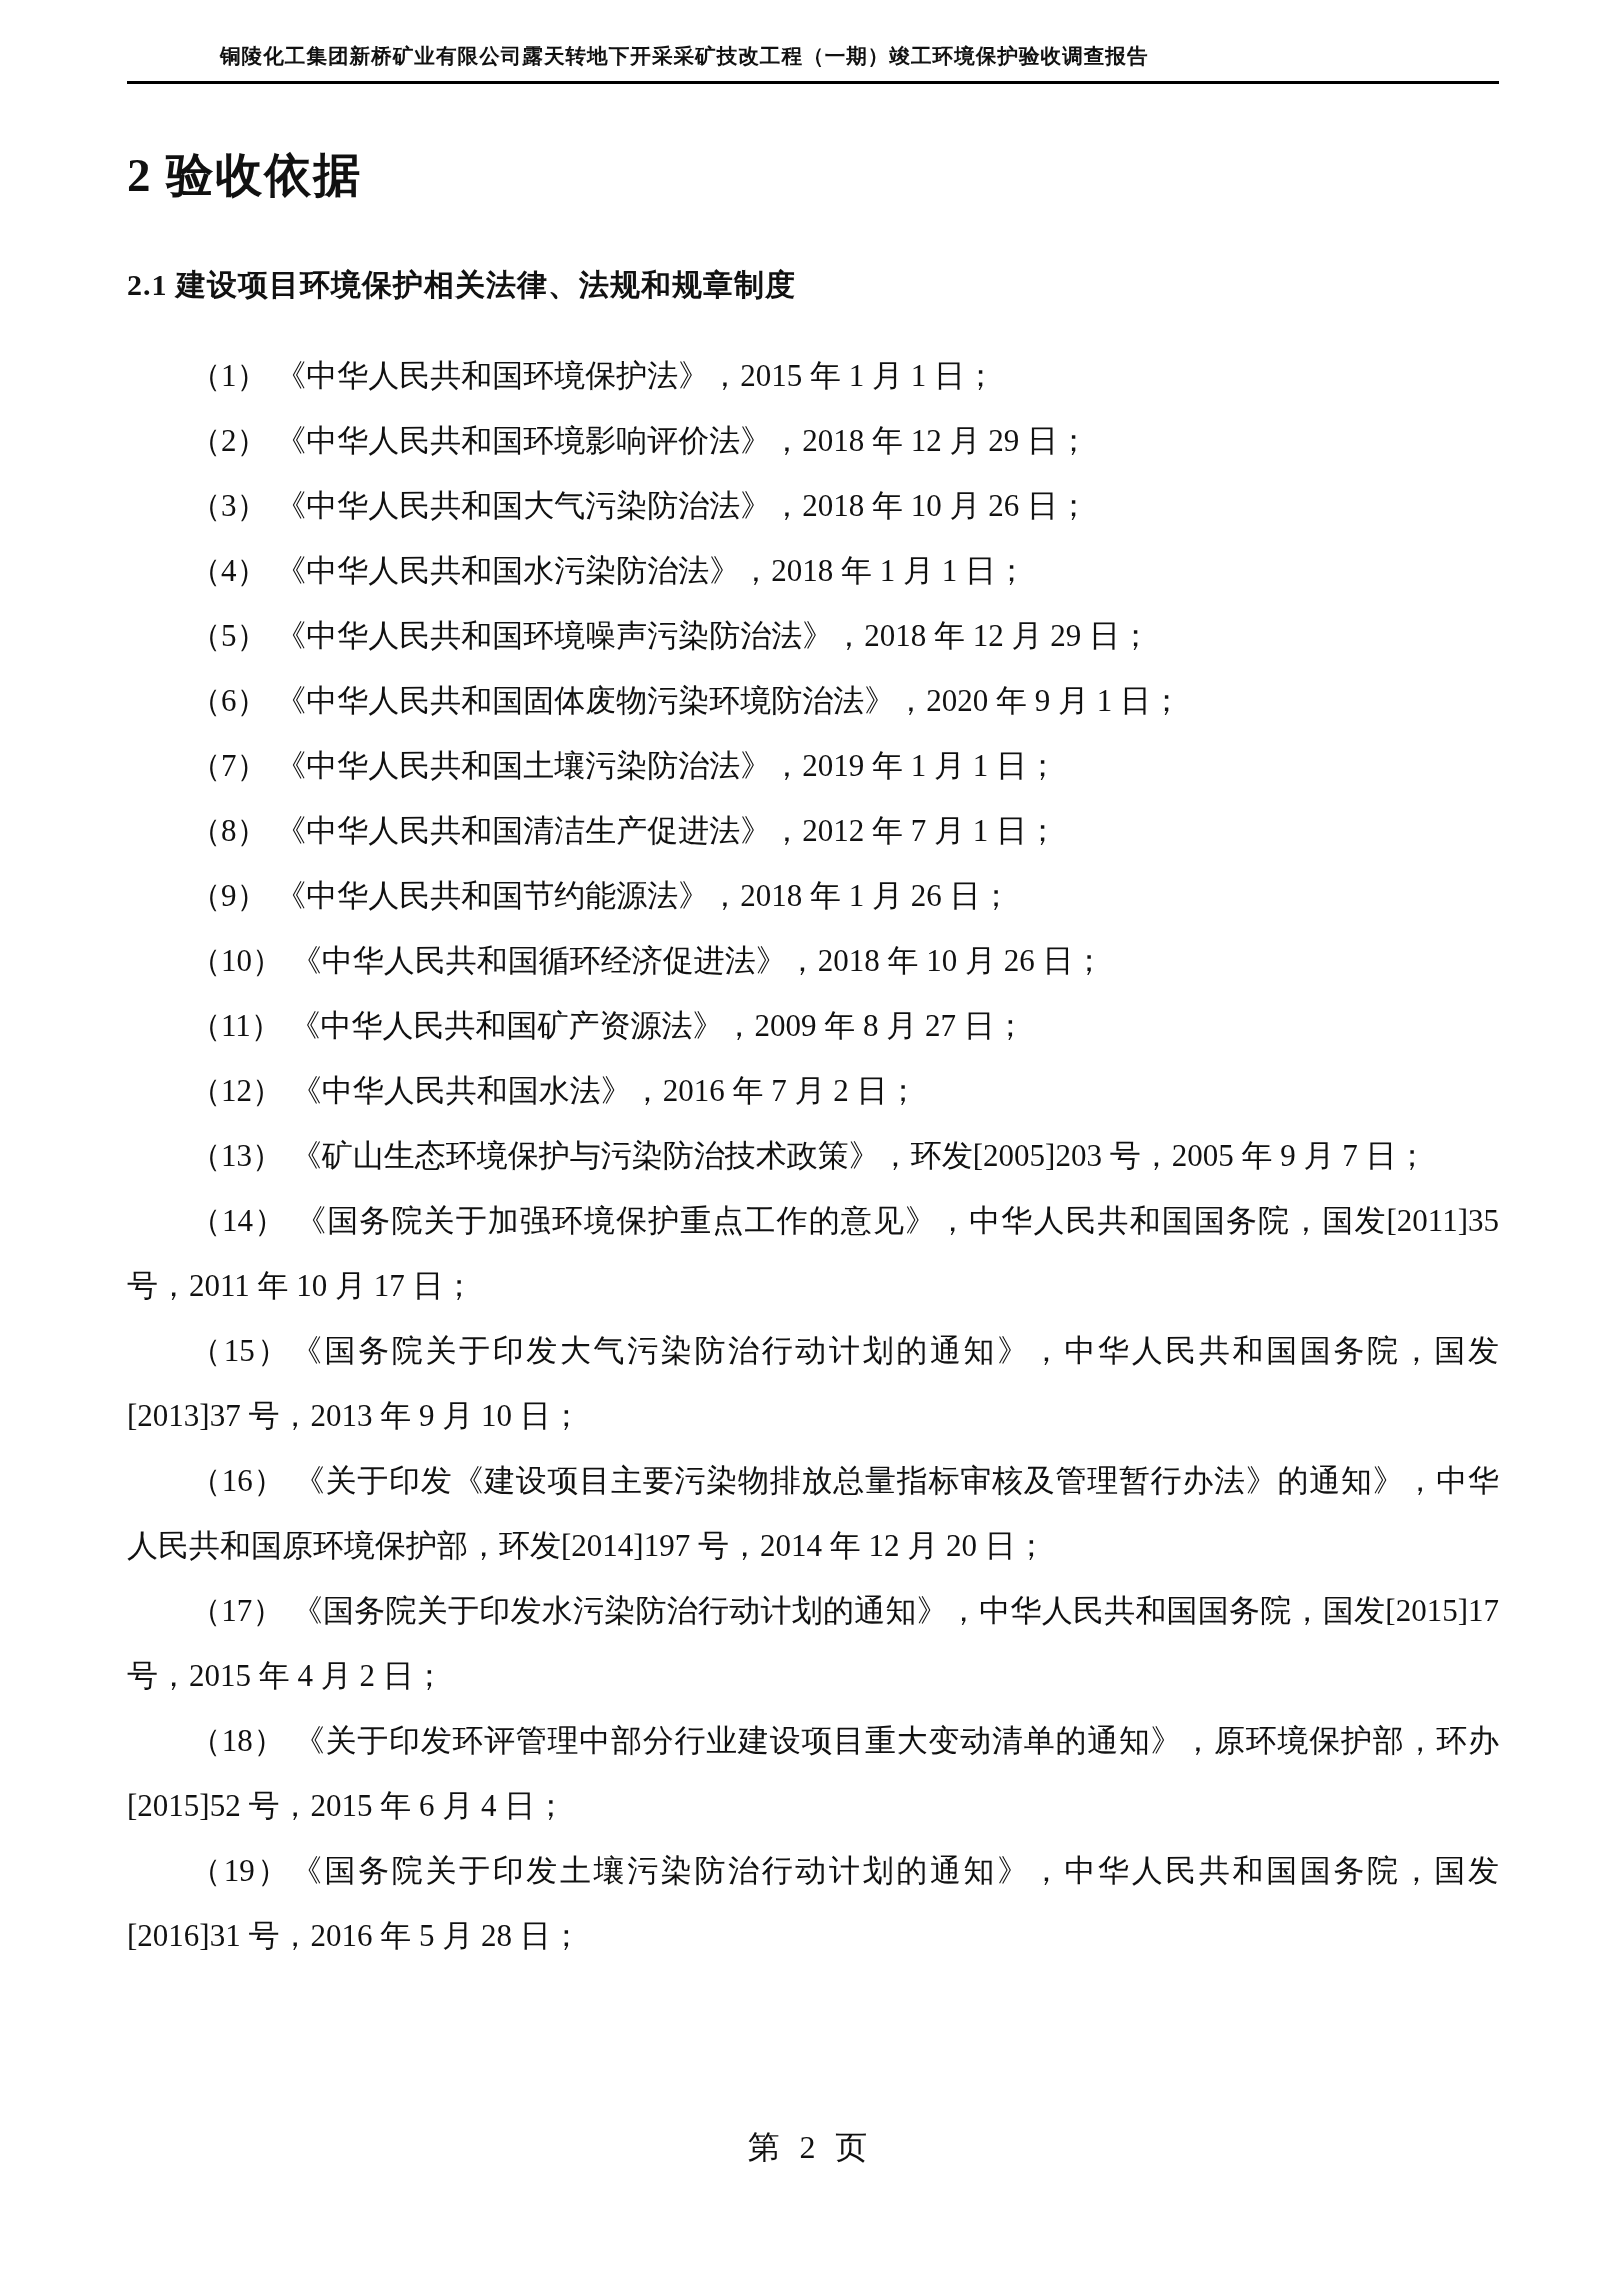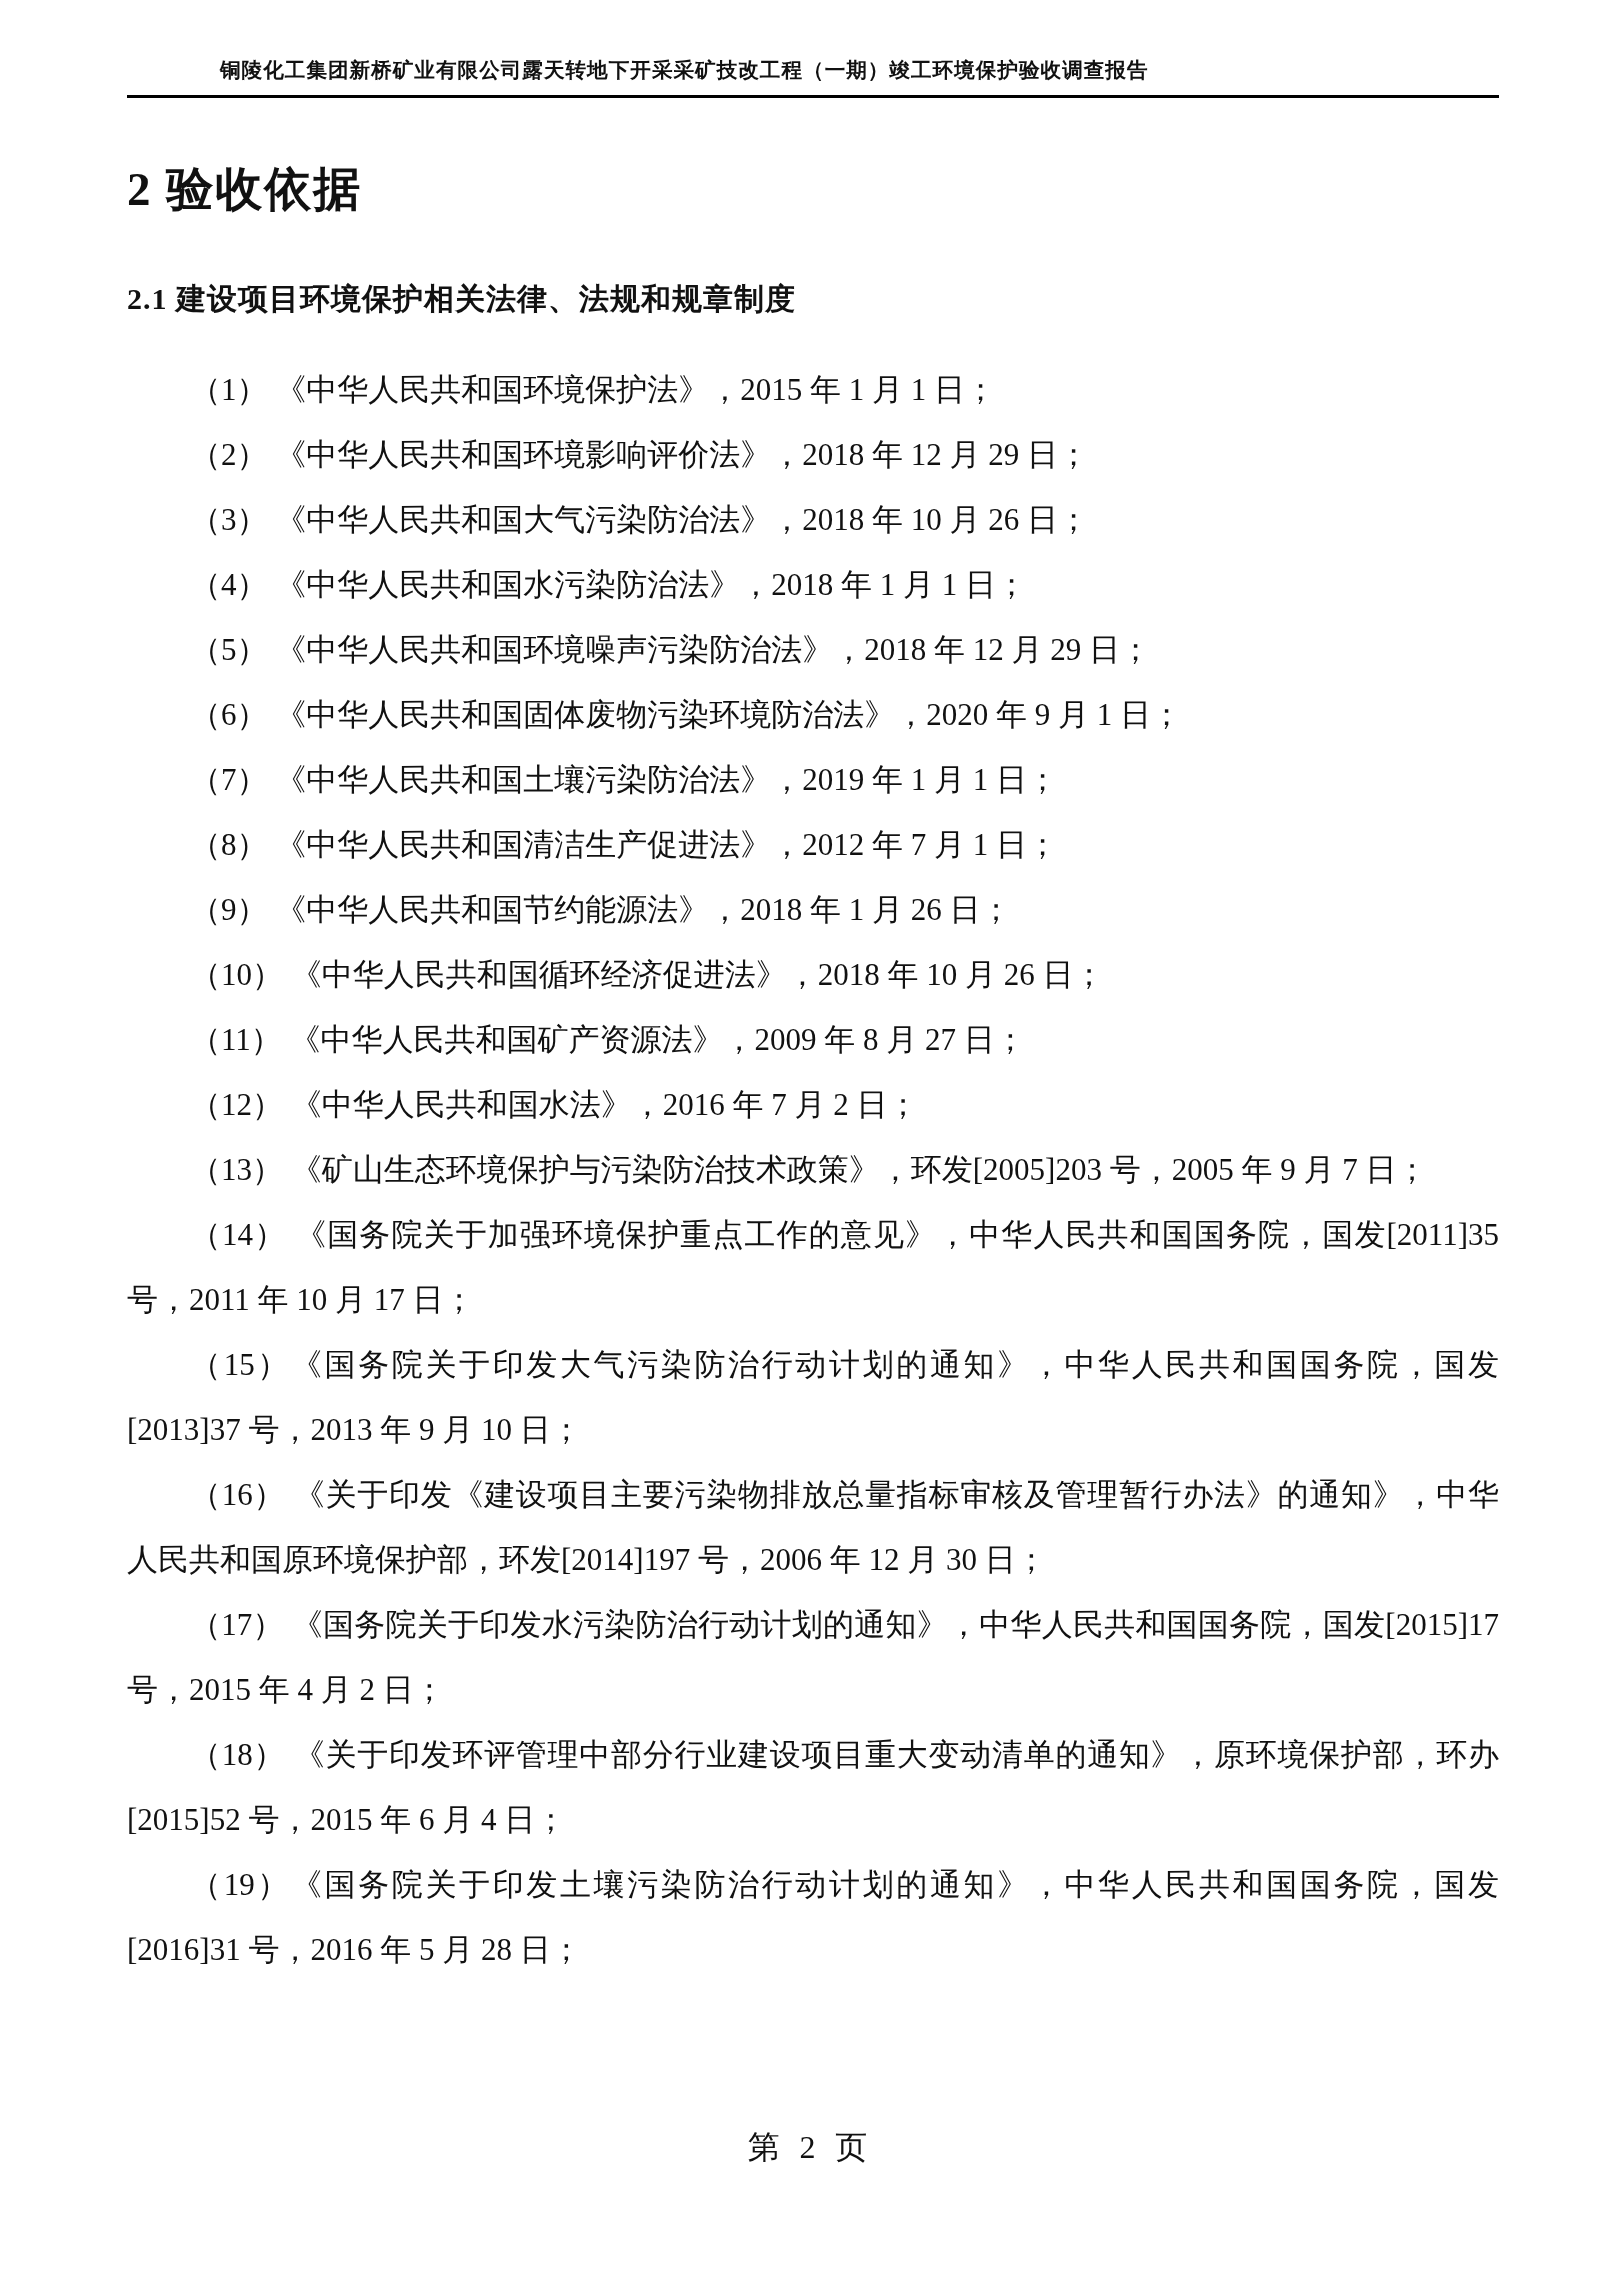--- a/index.html
+++ b/index.html
@@ -13,21 +13,21 @@
     height: 2293px;
     background: #ffffff;
     color: #111111;
     font-family: "Liberation Serif", "DejaVu Serif", serif;
     box-sizing: border-box;
     padding: 0 122px 0 127px;
     overflow: hidden;
   }
   .doc-header {
     margin: 0;
-    padding-top: 56px;
+    padding-top: 42px;
     padding-left: 93px;
     font-size: 20.6px;
     font-weight: bold;
     letter-spacing: 1px;
     white-space: nowrap;
   }
   .header-rule {
     margin-top: 10.8px;
     border: none;
     border-bottom: 3.9px solid #000000;
@@ -89,21 +89,21 @@
     <p>（6） 《中华人民共和国固体废物污染环境防治法》，2020 年 9 月 1 日；</p>
     <p>（7） 《中华人民共和国土壤污染防治法》，2019 年 1 月 1 日；</p>
     <p>（8） 《中华人民共和国清洁生产促进法》，2012 年 7 月 1 日；</p>
     <p>（9） 《中华人民共和国节约能源法》，2018 年 1 月 26 日；</p>
     <p>（10） 《中华人民共和国循环经济促进法》，2018 年 10 月 26 日；</p>
     <p>（11） 《中华人民共和国矿产资源法》，2009 年 8 月 27 日；</p>
     <p>（12） 《中华人民共和国水法》，2016 年 7 月 2 日；</p>
     <p>（13） 《矿山生态环境保护与污染防治技术政策》，环发[2005]203 号，2005 年 9 月 7 日；</p>
     <p>（14） 《国务院关于加强环境保护重点工作的意见》，中华人民共和国国务院，国发[2011]35 号，2011 年 10 月 17 日；</p>
     <p>（15）《国务院关于印发大气污染防治行动计划的通知》，中华人民共和国国务院，国发[2013]37 号，2013 年 9 月 10 日；</p>
-    <p>（16） 《关于印发《建设项目主要污染物排放总量指标审核及管理暂行办法》的通知》，中华人民共和国原环境保护部，环发[2014]197 号，2006 年 12 月 30 日；</p>
+    <p>（16） 《关于印发《建设项目主要污染物排放总量指标审核及管理暂行办法》的通知》，中华人民共和国原环境保护部，环发[2014]197 号，2014 年 12 月 20 日；</p>
     <p>（17） 《国务院关于印发水污染防治行动计划的通知》，中华人民共和国国务院，国发[2015]17 号，2015 年 4 月 2 日；</p>
     <p>（18） 《关于印发环评管理中部分行业建设项目重大变动清单的通知》，原环境保护部，环办[2015]52 号，2015 年 6 月 4 日；</p>
     <p>（19）《国务院关于印发土壤污染防治行动计划的通知》，中华人民共和国国务院，国发[2016]31 号，2016 年 5 月 28 日；</p>
   </div>
 
   <div class="doc-footer">第 2 页</div>
 
 </div>
 
 

